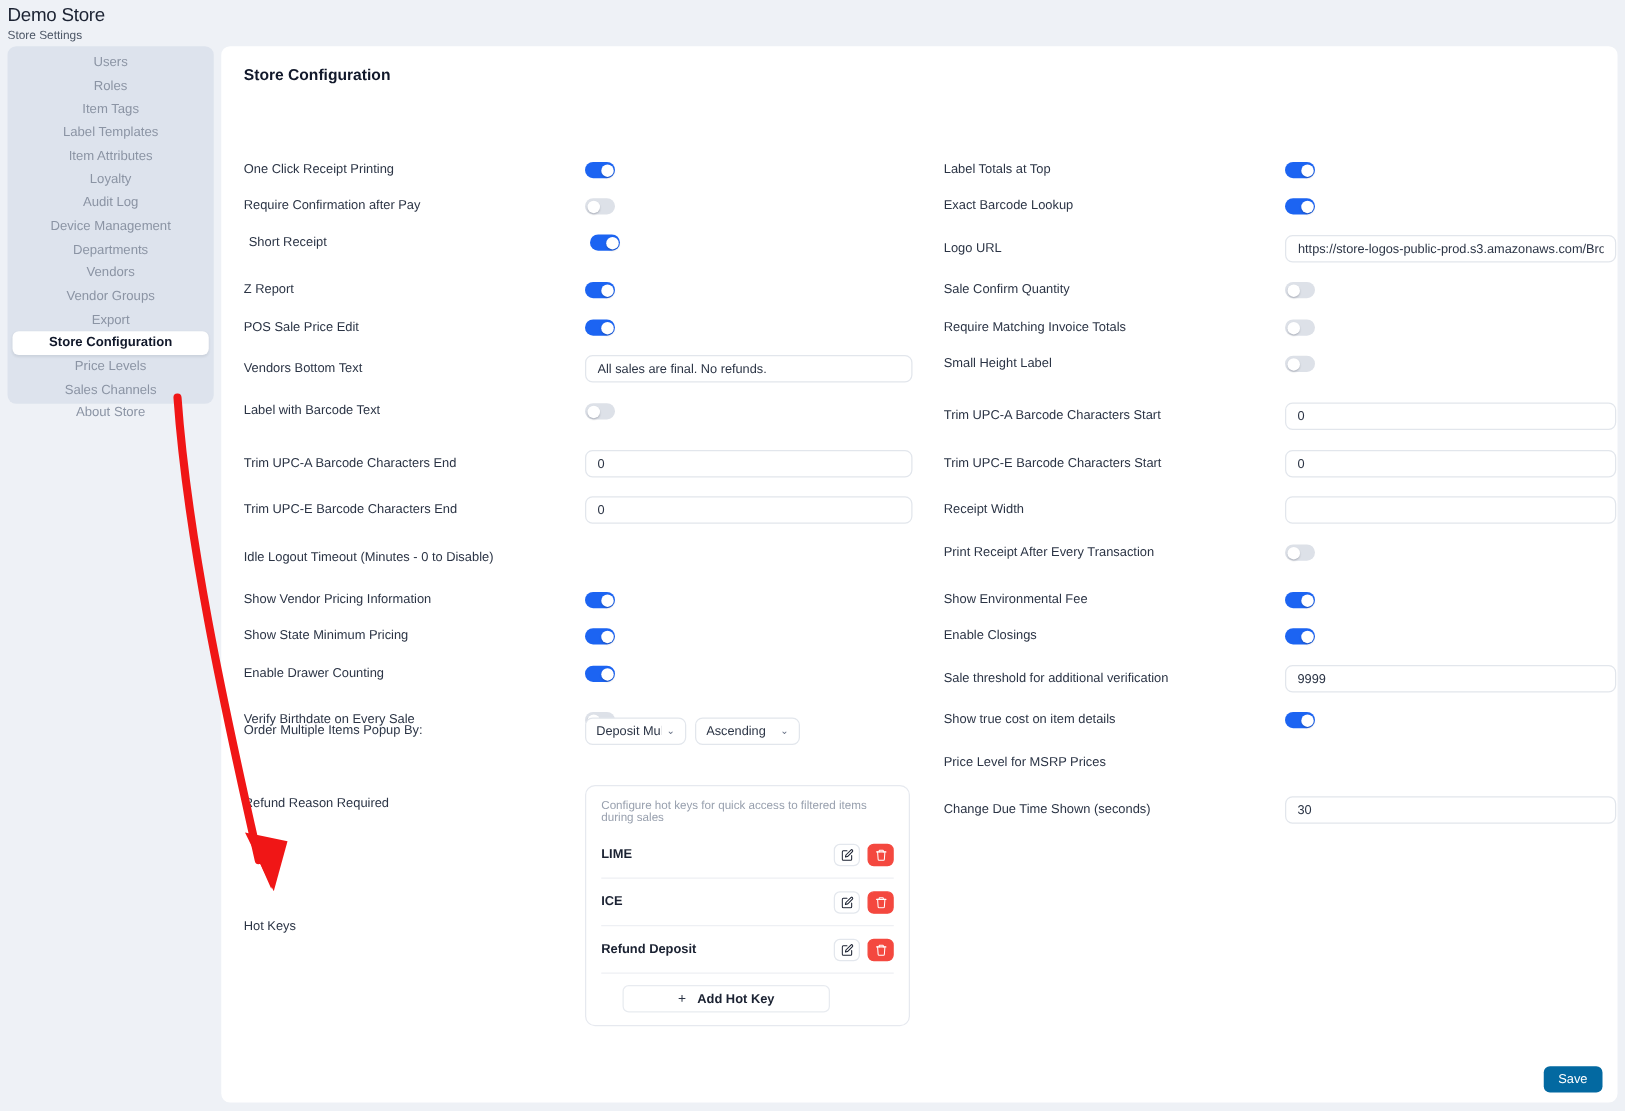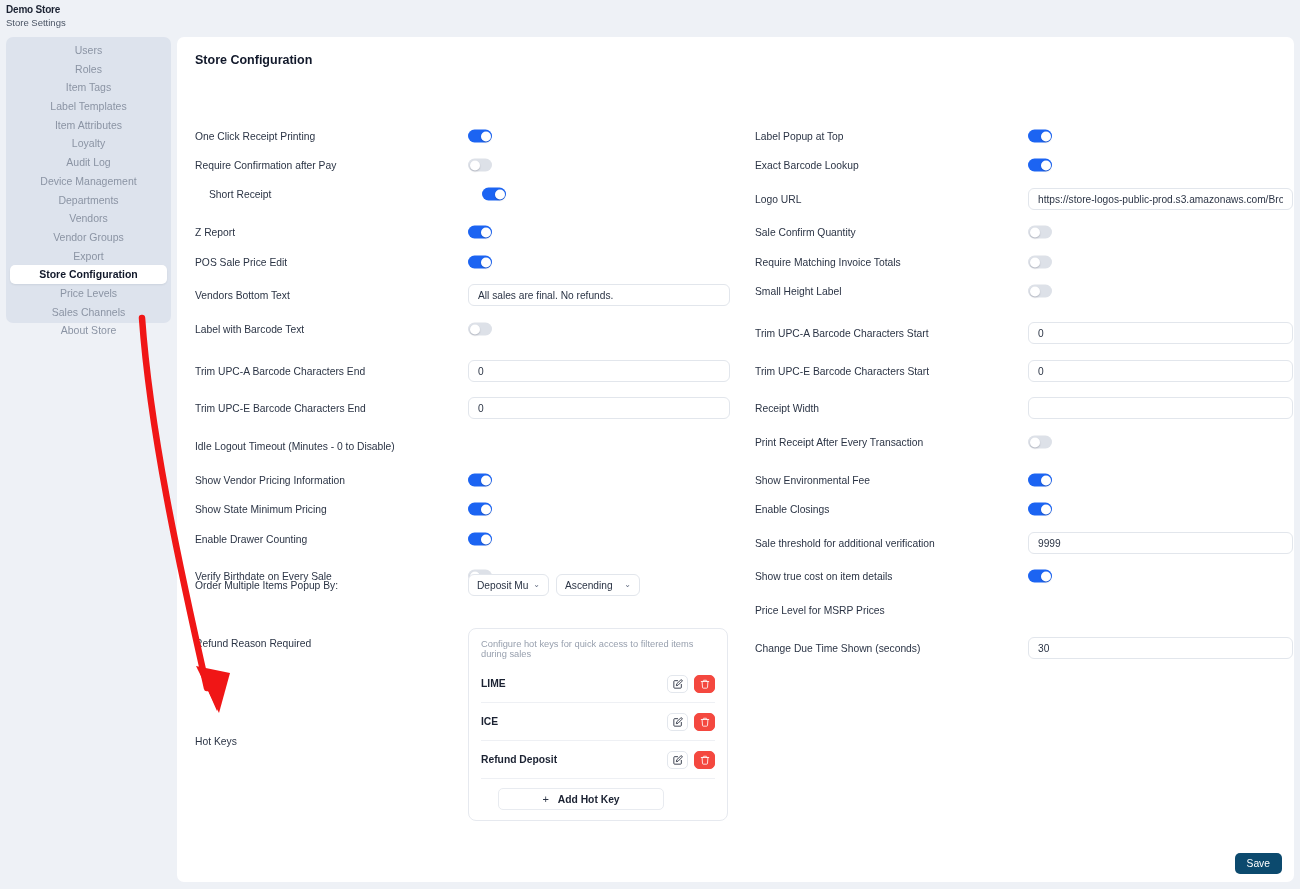--- a/index.html
+++ b/index.html
@@ -6,21 +6,21 @@
   html, body {
     width: 1300px; height: 889px;
     background: #eef1f6;
     font-family: "Liberation Sans", sans-serif;
     overflow: hidden;
   }
   body { position: relative; }
 
   
   .app-header { position: absolute; left: 6px; top: 4px; }
-  .app-title { font-size: 10px; font-weight: bold; color: #1b2232; letter-spacing: -0.2px; }
+  .app-title { font-size: 15px; font-weight: normal; color: #1b2232; letter-spacing: -0.2px; }
   .app-subtitle { font-size: 9.5px; color: #4b5565; margin-top: 2px; }
 
   
   .sidebar {
     position: absolute; left: 6px; top: 37px;
     width: 165px; height: 286px;
     background: #dde3ed; border-radius: 7px;
     padding: 4px 4px;
   }
   .sidebar-item {
@@ -142,21 +142,21 @@
     border: 1px solid #e8ebf0; background: #fff;
     font-size: 10.3px; font-weight: bold; color: #1b2232;
     display: flex; align-items: center; justify-content: center;
     gap: 9px; cursor: pointer;
   }
   .add-hotkey .plus { font-weight: normal; font-size: 11px; color: #2b3445; }
 
   
   .save-btn {
     position: absolute; right: 12px; bottom: 8px;
-    background: #0c4a6e; color: #fff;
+    background: #0369a1; color: #fff;
     font-size: 10.3px; border: none; border-radius: 5px;
     padding: 5px 12px; cursor: pointer;
     font-family: "Liberation Sans", sans-serif;
   }
 
   
   .annotation { position: absolute; left: 0; top: 0; width: 1300px; height: 889px; pointer-events: none; }
 </style>
 </head>
 <body>
@@ -199,21 +199,21 @@
           </div>
         </div>
         <div class="row" style="position: absolute; left: 0px; right: 0px; top: 70px; height: 28px;">
           <div class="row-label">Require Confirmation after Pay</div>
           <div class="ctrl">
             <div class="toggle">
               <div class="knob"></div>
             </div>
           </div>
         </div>
-        <div class="row" style="position: absolute; left: 14px; right: 0px; top: 99px; height: 28px;">
+        <div class="row" style="position: absolute; left: 4px; right: 0px; top: 99px; height: 28px;">
           <div class="row-label">Short Receipt</div>
           <div class="ctrl">
             <div class="toggle on">
               <div class="knob"></div>
             </div>
           </div>
         </div>
         <div class="row" style="position: absolute; left: 0px; right: 0px; top: 137px; height: 28px; padding-left: 12px;">
           <div class="row-label">Z Report</div>
           <div class="ctrl">
@@ -304,21 +304,21 @@
           <div class="row-label">Refund Reason Required</div>
           <div class="ctrl">
             <div class="toggle on">
               <div class="knob"></div>
             </div>
           </div>
         </div>
       </section>
     <section class="col col-right" id="col-right">
         <div class="row" style="position: absolute; left: 0px; right: 0px; top: 41px; height: 28px;">
-          <div class="row-label">Label Popup at Top</div>
+          <div class="row-label">Label Totals at Top</div>
           <div class="ctrl">
             <div class="toggle on">
               <div class="knob"></div>
             </div>
           </div>
         </div>
         <div class="row" style="position: absolute; left: 0px; right: 0px; top: 70px; height: 28px;">
           <div class="row-label">Exact Barcode Lookup</div>
           <div class="ctrl">
             <div class="toggle on">

